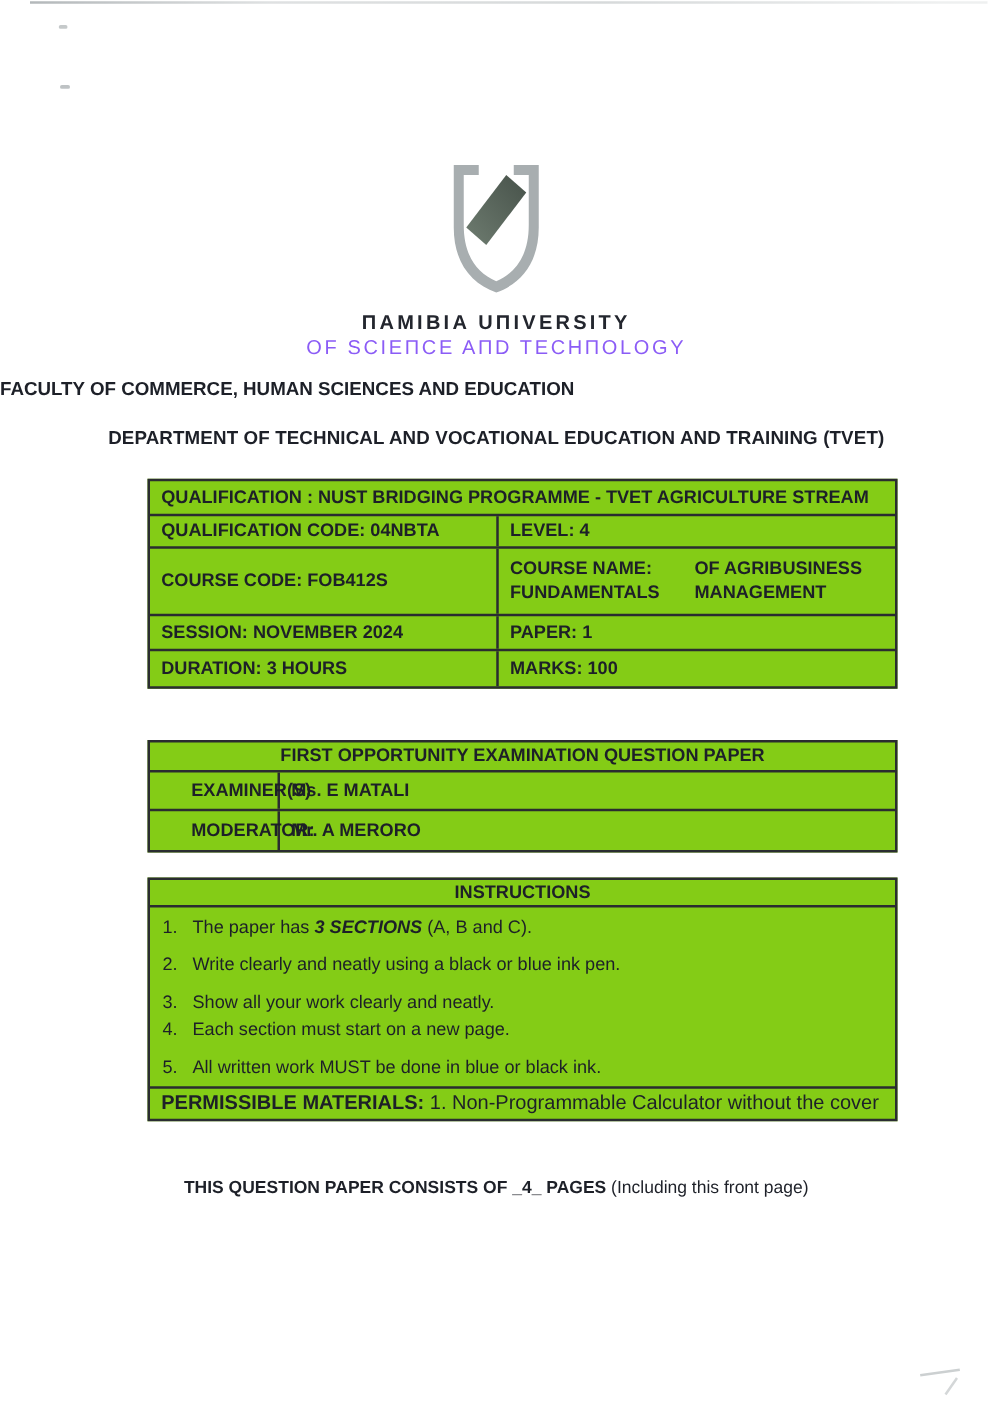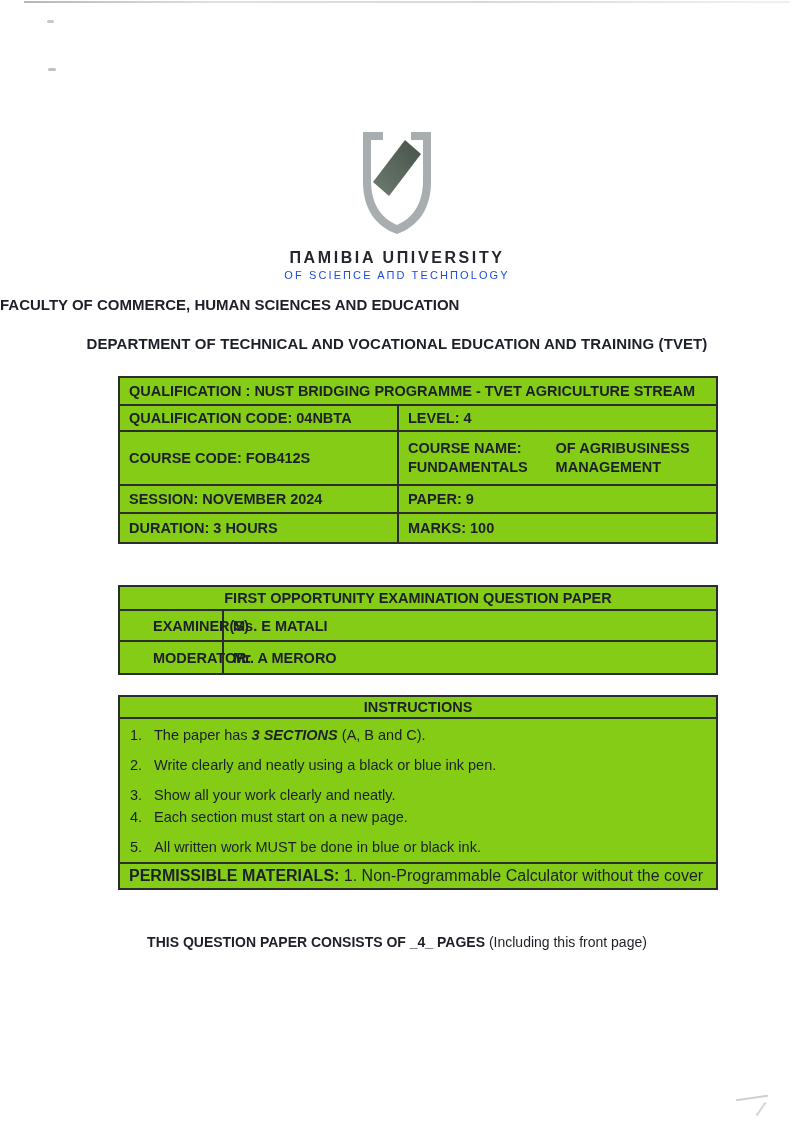--- a/index.html
+++ b/index.html
@@ -24,22 +24,22 @@
   .mark-br1 { position: absolute; left: 736px; top: 1097px; width: 32px; height: 2px; background: #ccd0d1; transform: rotate(-8deg); }
   .mark-br2 { position: absolute; left: 753px; top: 1108px; width: 16px; height: 2px; background: #d4d7d8; transform: rotate(-55deg); }
 
   
   .logo-wrap { padding-top: 128px; text-align: center; }
   .logo-name {
     margin-top: 7px; font-size: 16px; font-weight: 600; letter-spacing: 2.6px;
     color: #23262e;
   }
   .logo-sub {
-    margin-top: 2px; font-size: 11px; font-weight: 400; letter-spacing: 2.1px;
-    color: #1d4ed8;
+    margin-top: 2px; font-size: 16px; font-weight: 400; letter-spacing: 2.1px;
+    color: #8b5cf6;
   }
 
   
   .faculty { margin-top: 15px; font-size: 15px; font-weight: bold; }
   .department { margin-top: 22px; text-align: center; font-size: 15px; font-weight: bold; letter-spacing: .1px; }
 
   
   .tables { margin-left: 118px; width: 600px; }
   .tbl { border: 2px solid #2a2c30; background: #84cc16; }
   .trow { display: flex; border-top: 2px solid #2a2c30; }
@@ -125,21 +125,21 @@
       </div>
       <div class="trow c-r2">
         <div class="tcell c-left divr">COURSE CODE: FOB412S</div>
         <div class="tcell c-right two-line">
           <span>COURSE NAME: FUNDAMENTALS</span>
           <span>OF AGRIBUSINESS MANAGEMENT</span>
         </div>
       </div>
       <div class="trow c-r3">
         <div class="tcell c-left divr">SESSION: NOVEMBER 2024</div>
-        <div class="tcell c-right">PAPER: 9</div>
+        <div class="tcell c-right">PAPER: 1</div>
       </div>
       <div class="trow c-r4">
         <div class="tcell c-left divr">DURATION: 3 HOURS</div>
         <div class="tcell c-right">MARKS: 100</div>
       </div>
     </div>
 
     <div class="tbl exam-tbl">
       <div class="trow first">
         <div class="tcell e-head" style="flex:1">FIRST OPPORTUNITY EXAMINATION QUESTION PAPER</div>

